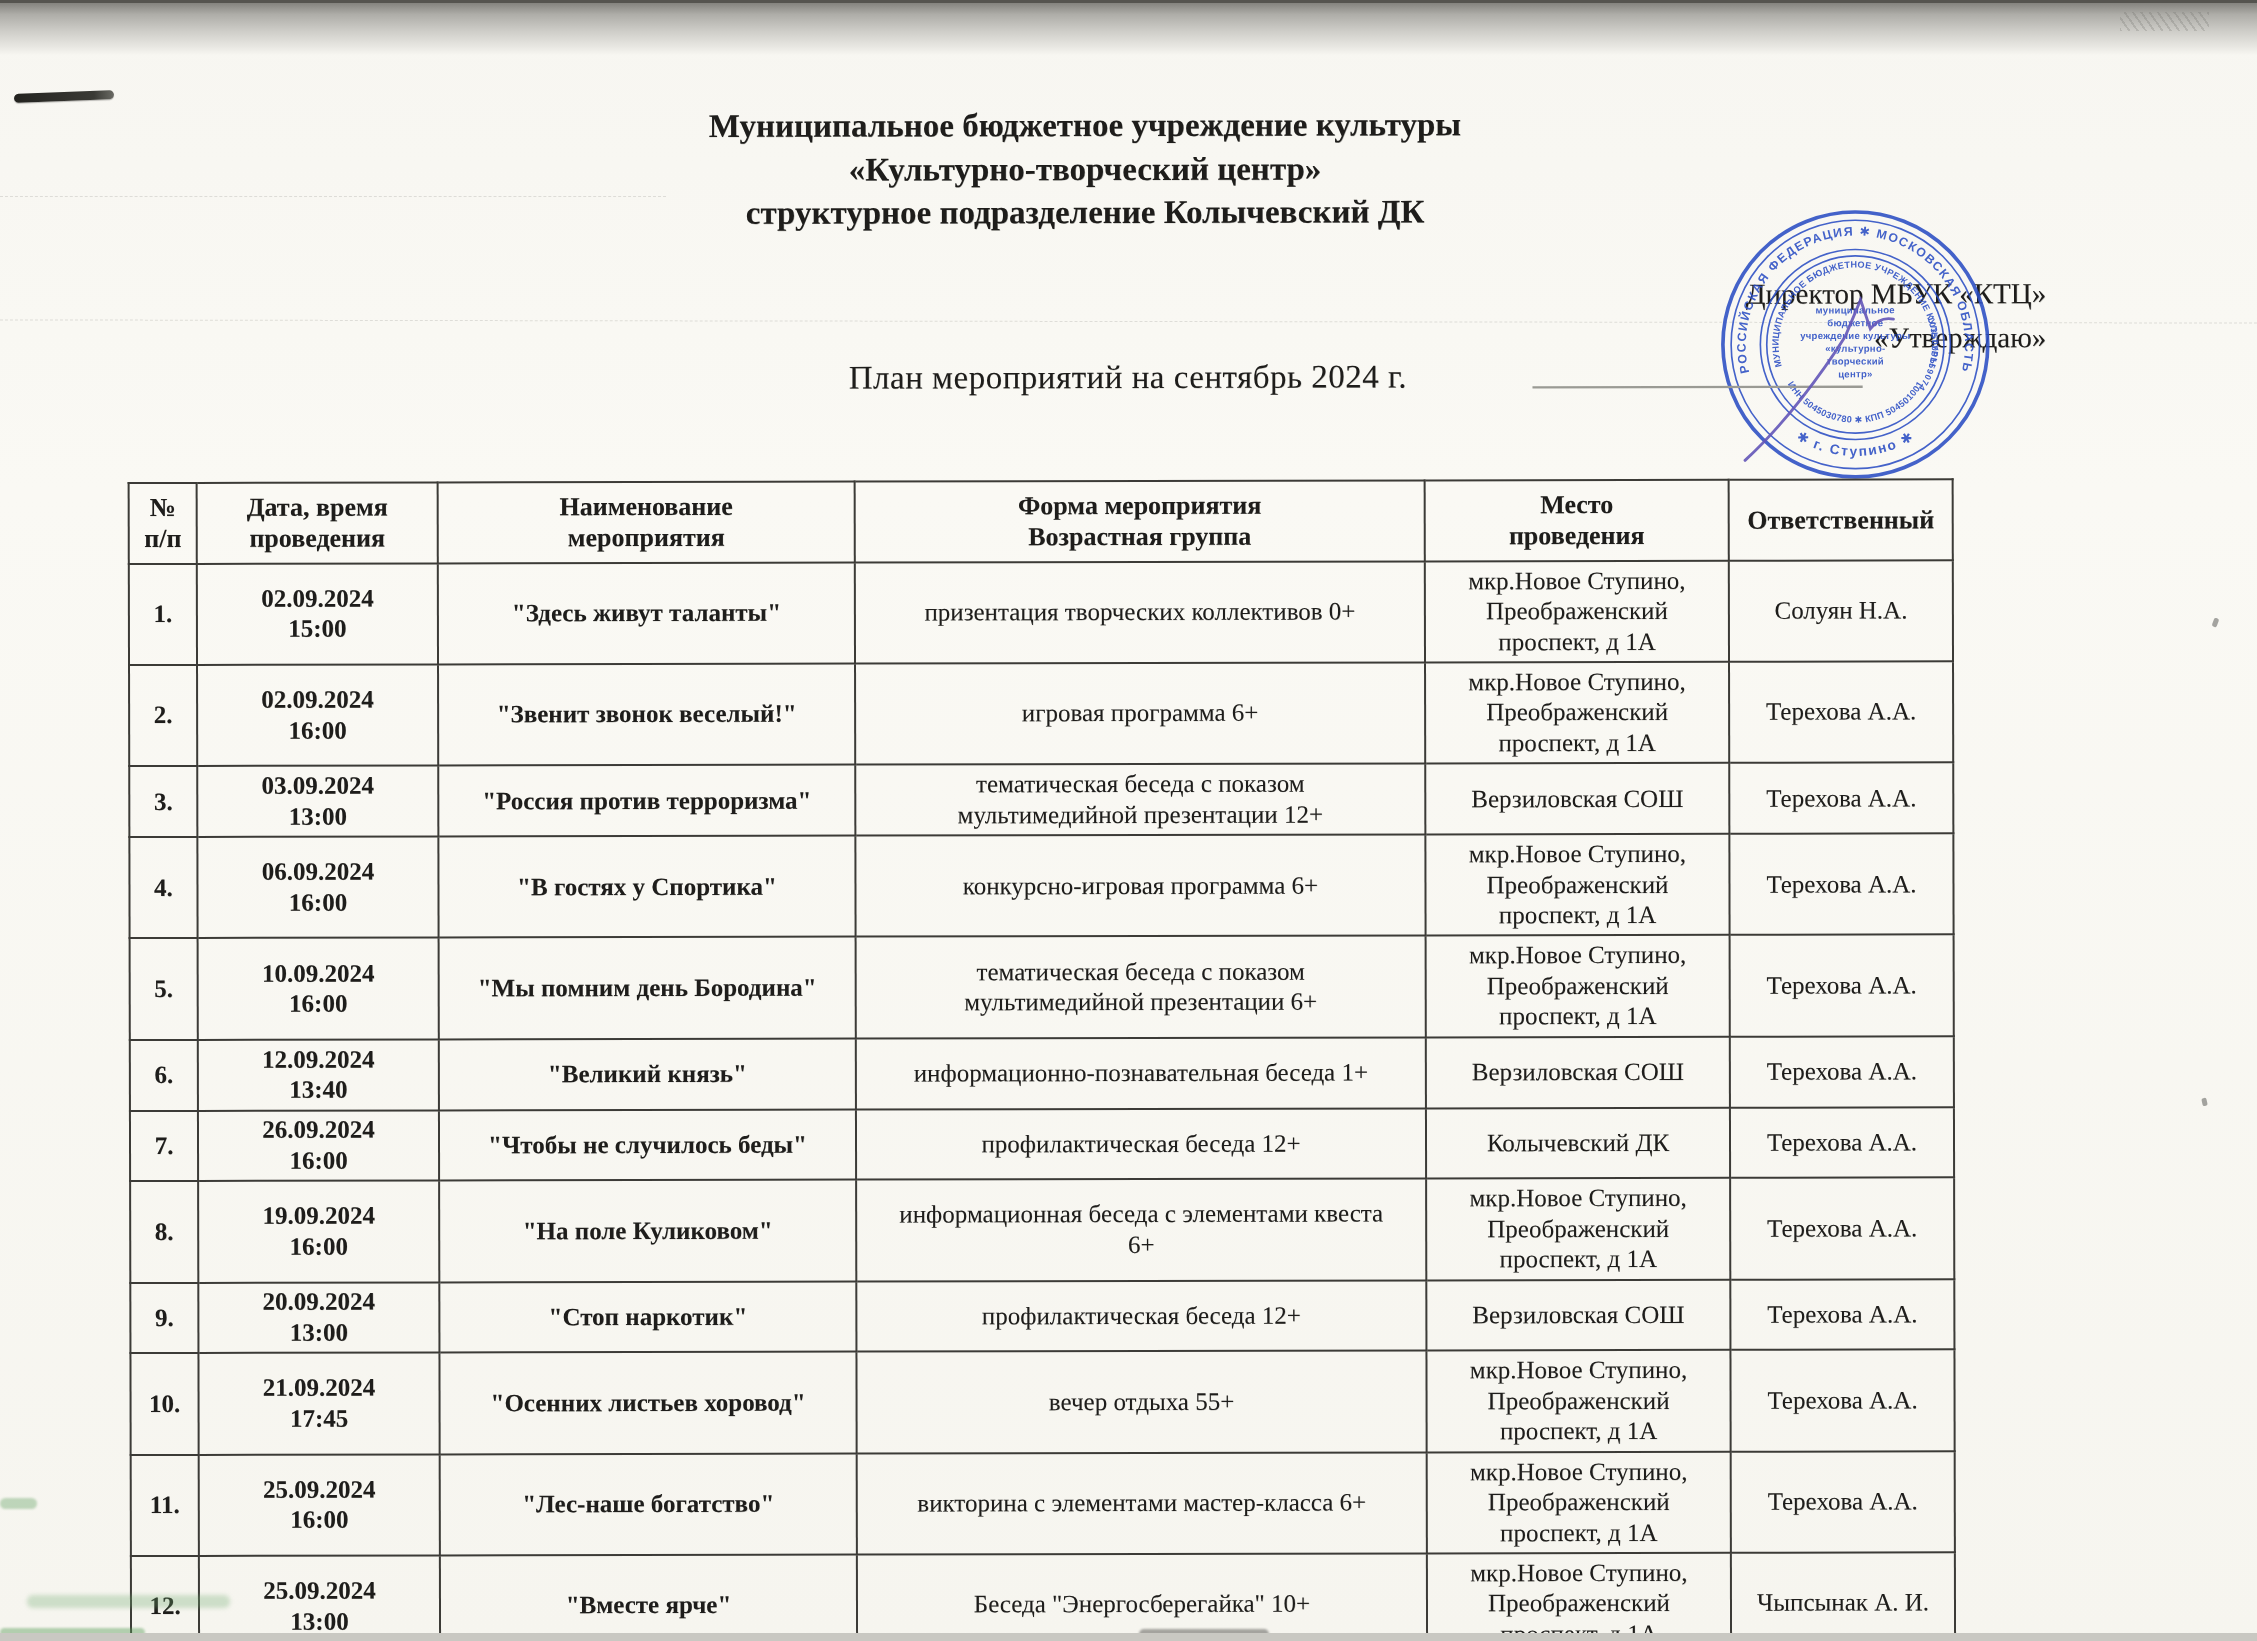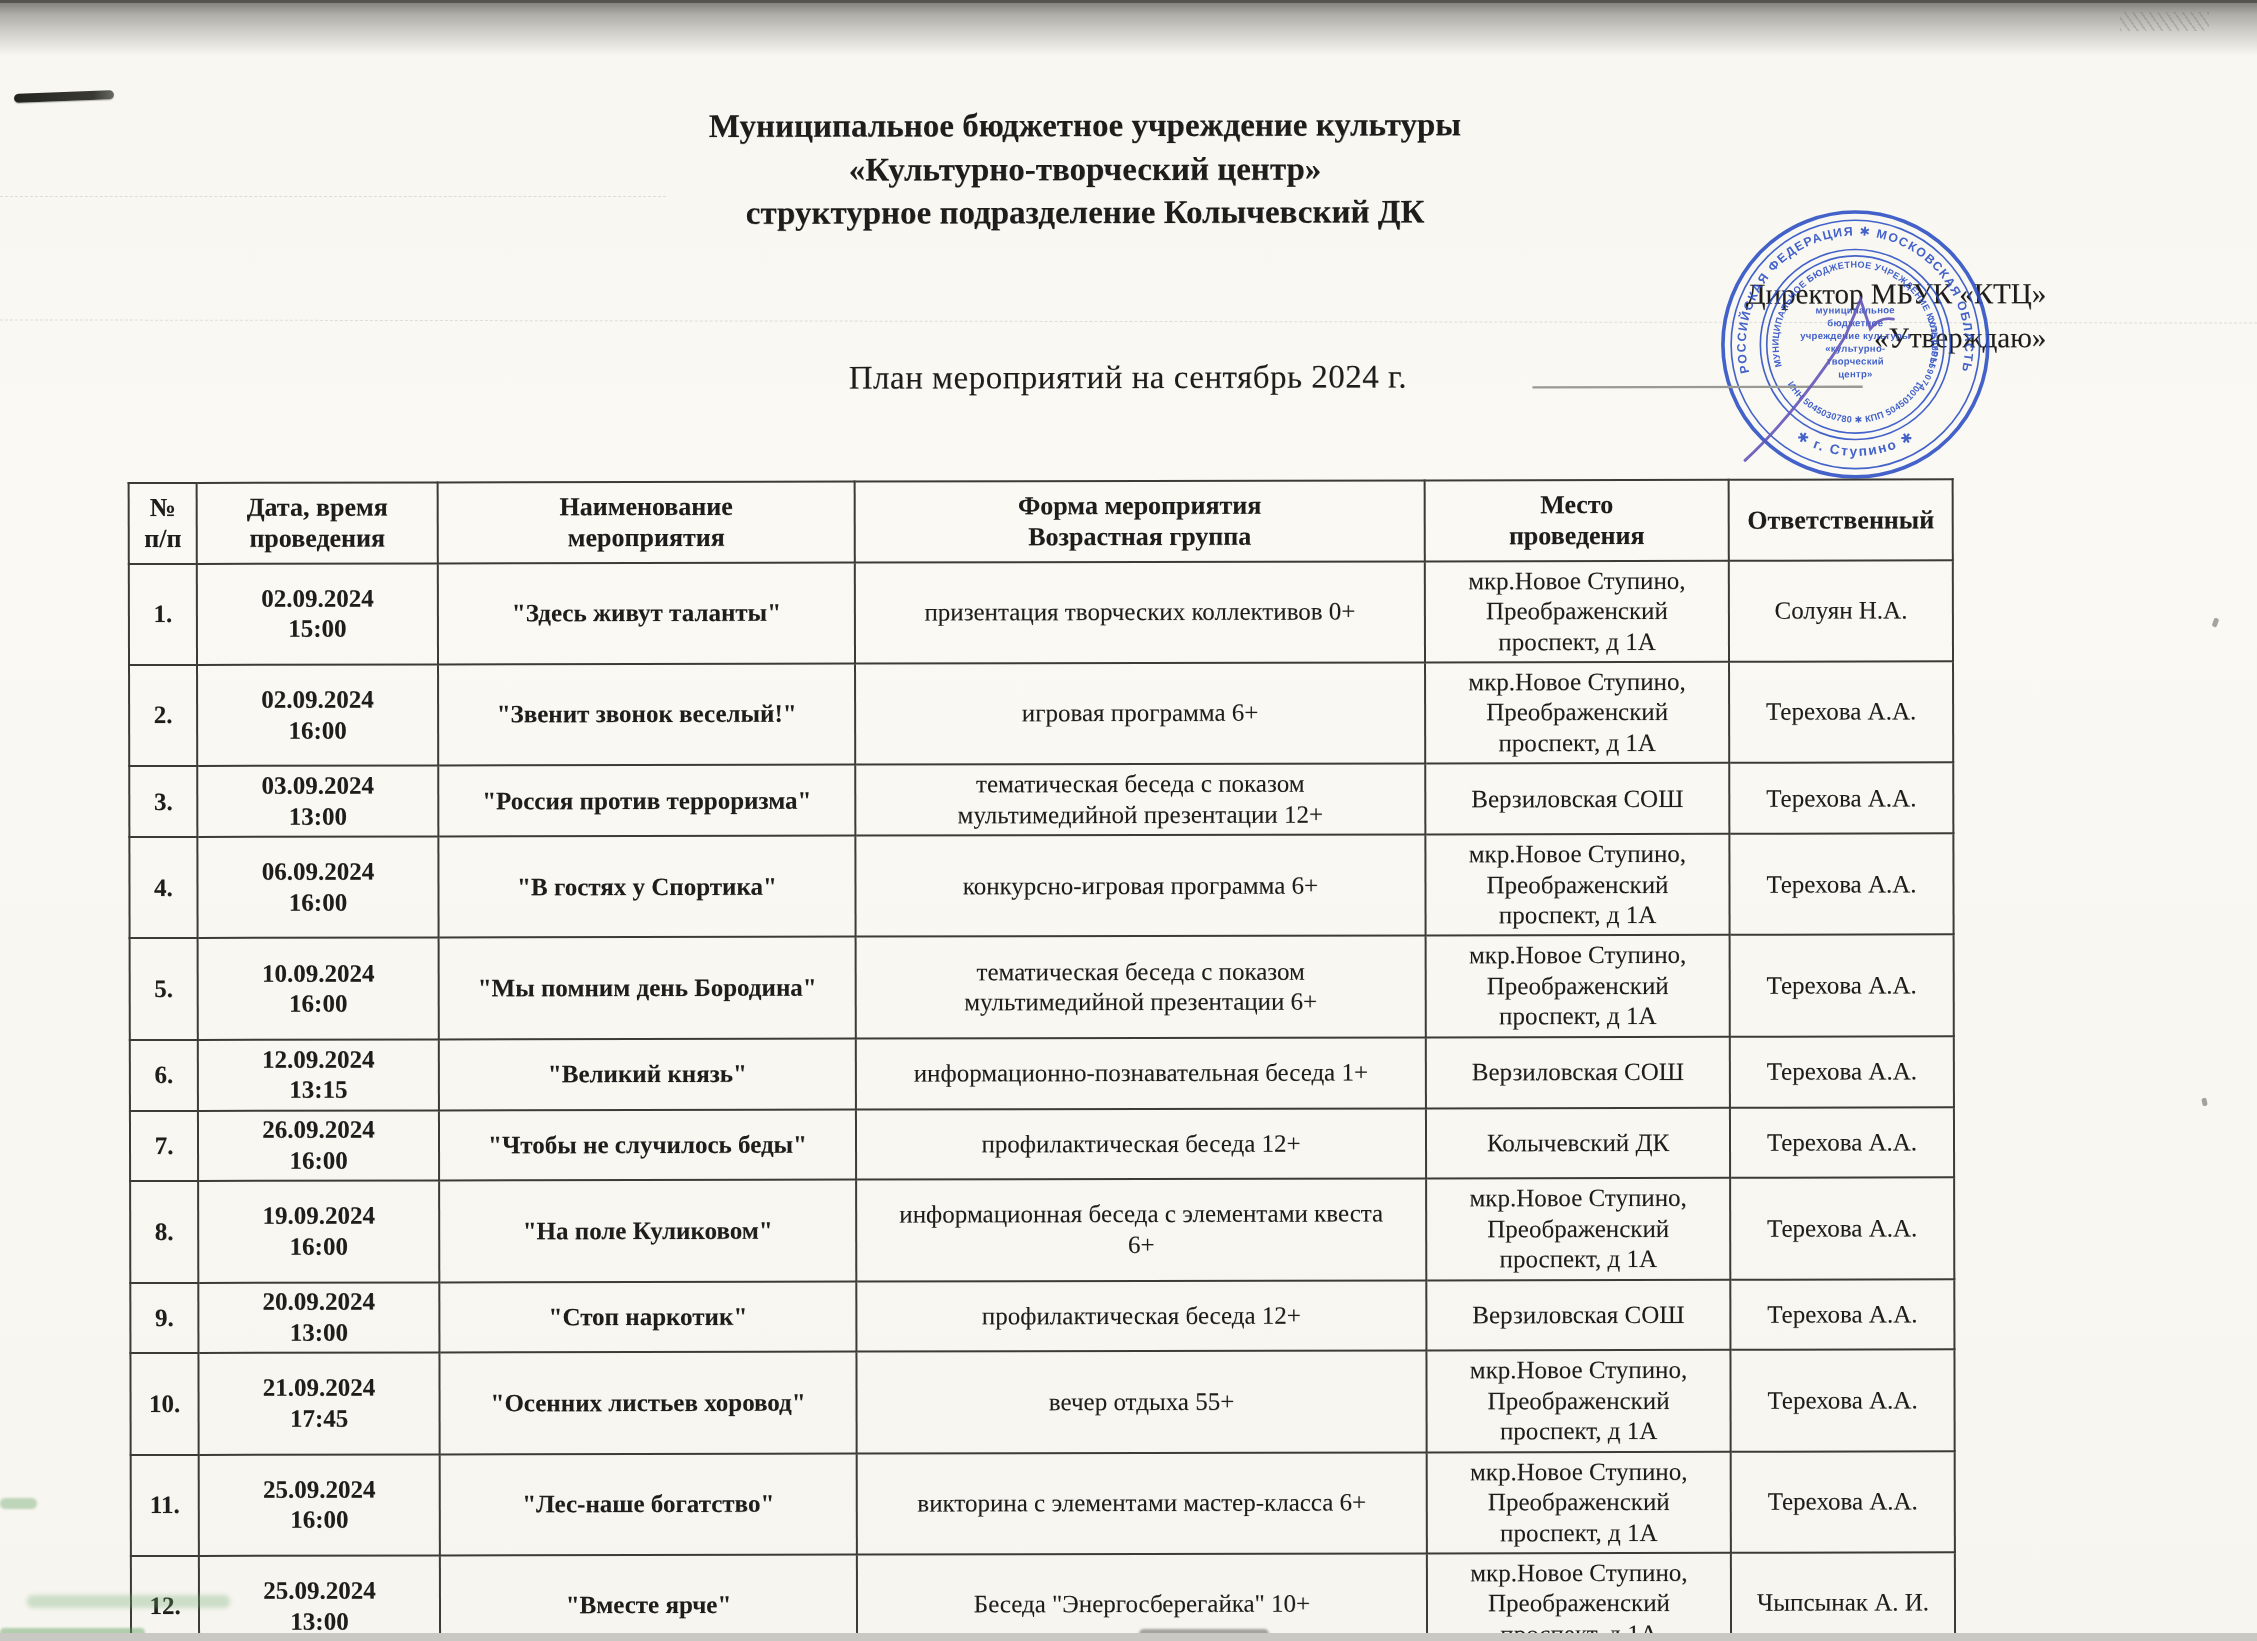--- a/index.html
+++ b/index.html
@@ -218,21 +218,21 @@
             <td class="c-form">тематическая беседа с показом
 мультимедийной презентации 6+</td>
             <td class="c-place">мкр.Новое Ступино,
 Преображенский
 проспект, д 1А</td>
             <td class="c-resp">Терехова А.А.</td>
           </tr>
           <tr>
             <td class="c-num">6.</td>
             <td class="c-date">12.09.2024
-13:15</td>
+13:40</td>
             <td class="c-name">"Великий князь"</td>
             <td class="c-form">информационно-познавательная беседа 1+</td>
             <td class="c-place">Верзиловская СОШ</td>
             <td class="c-resp">Терехова А.А.</td>
           </tr>
           <tr>
             <td class="c-num">7.</td>
             <td class="c-date">26.09.2024
 16:00</td>
             <td class="c-name">"Чтобы не случилось беды"</td>

